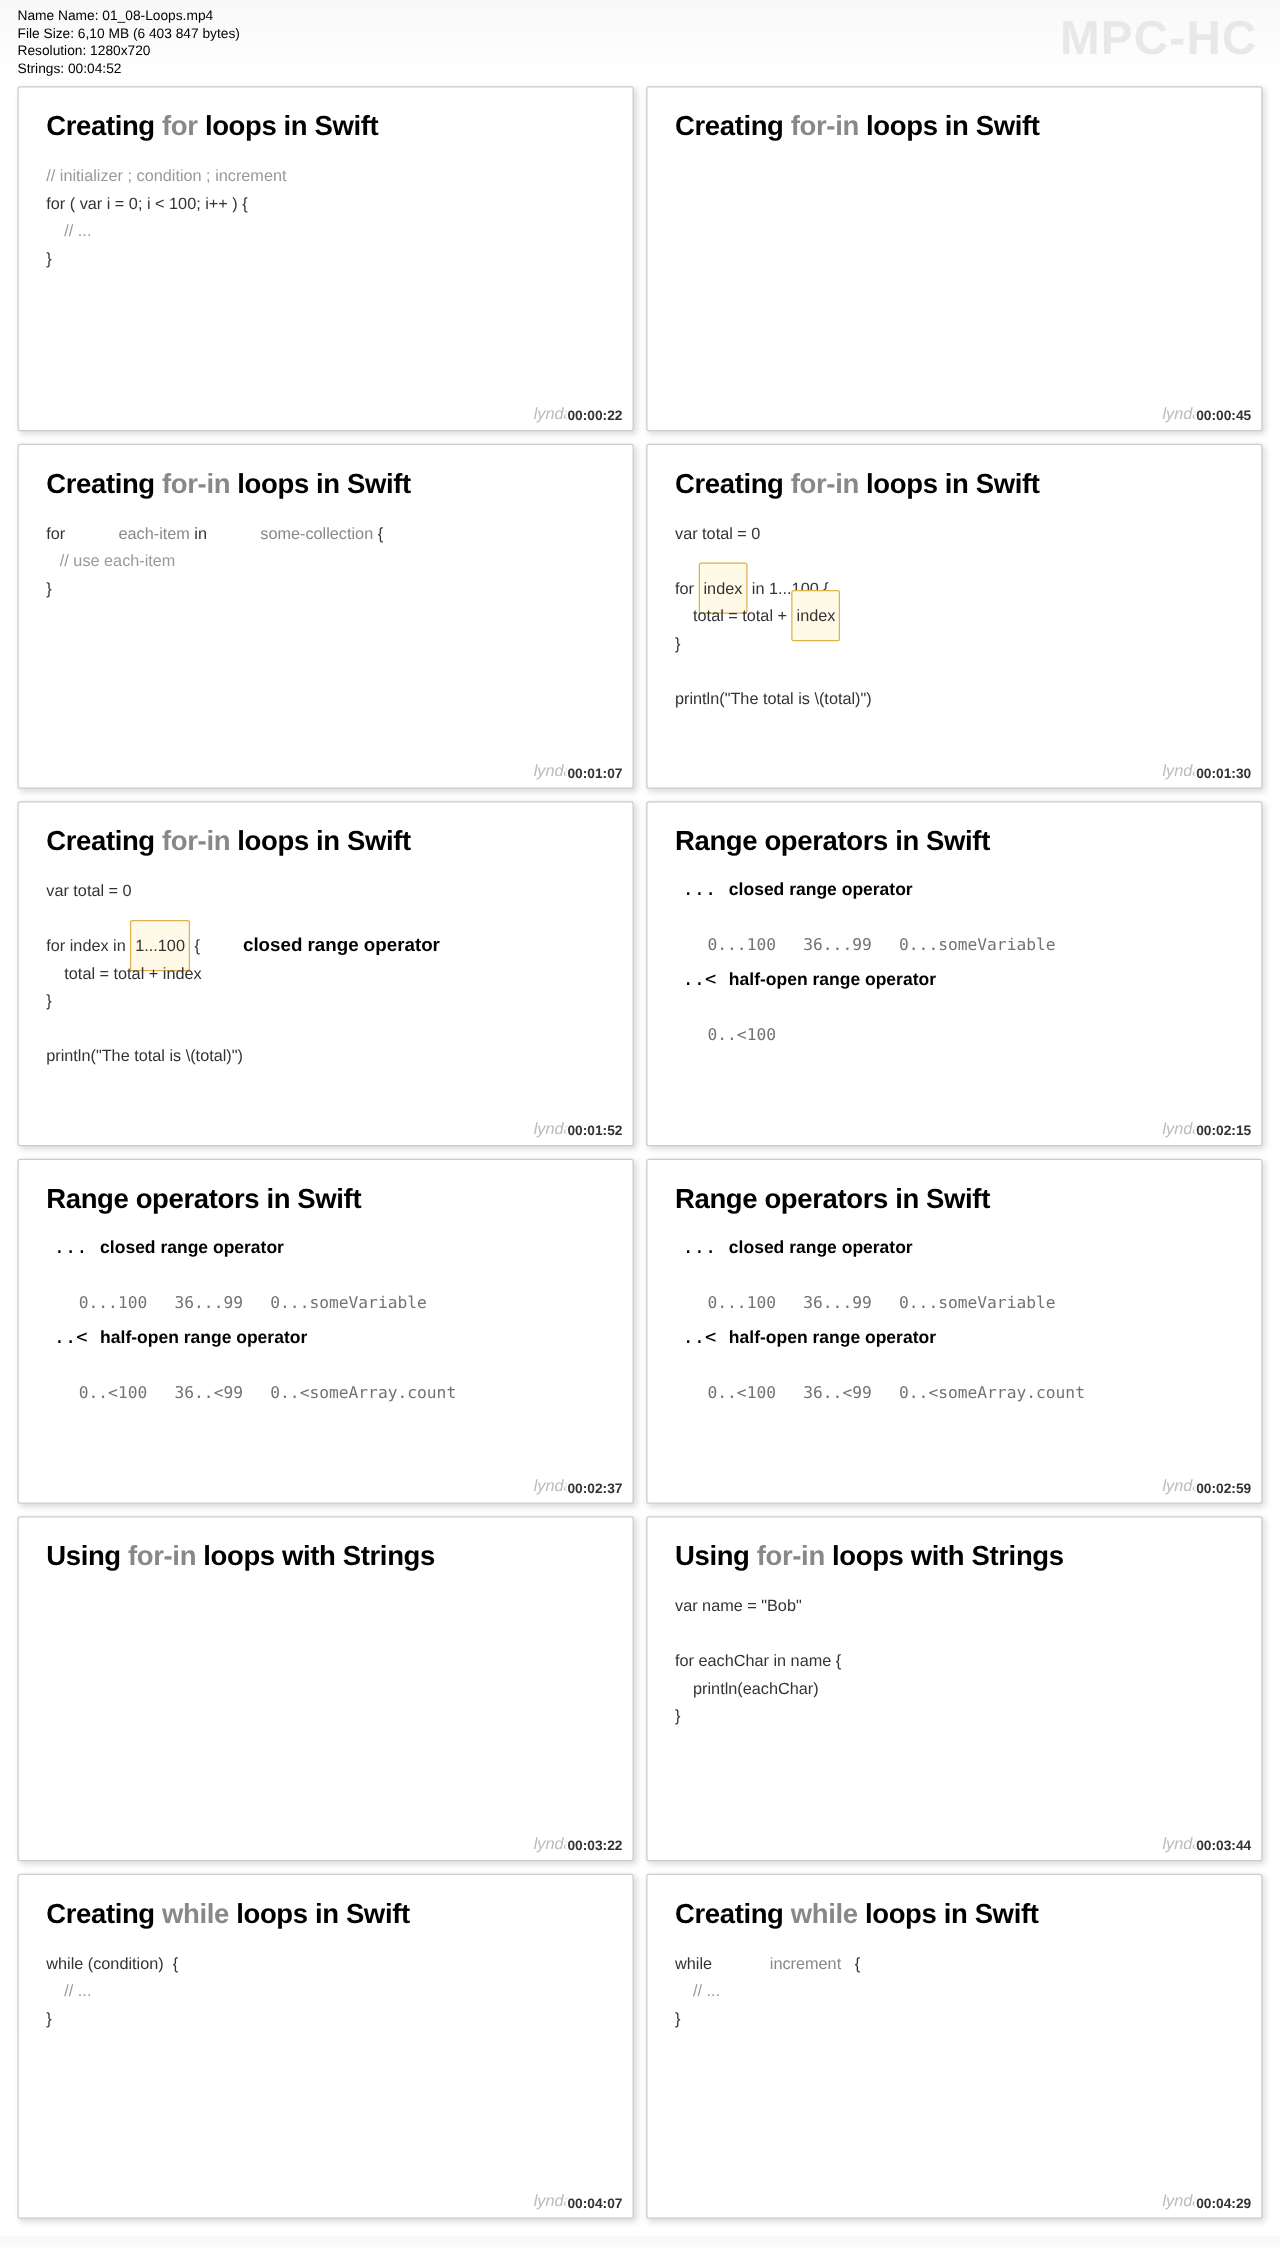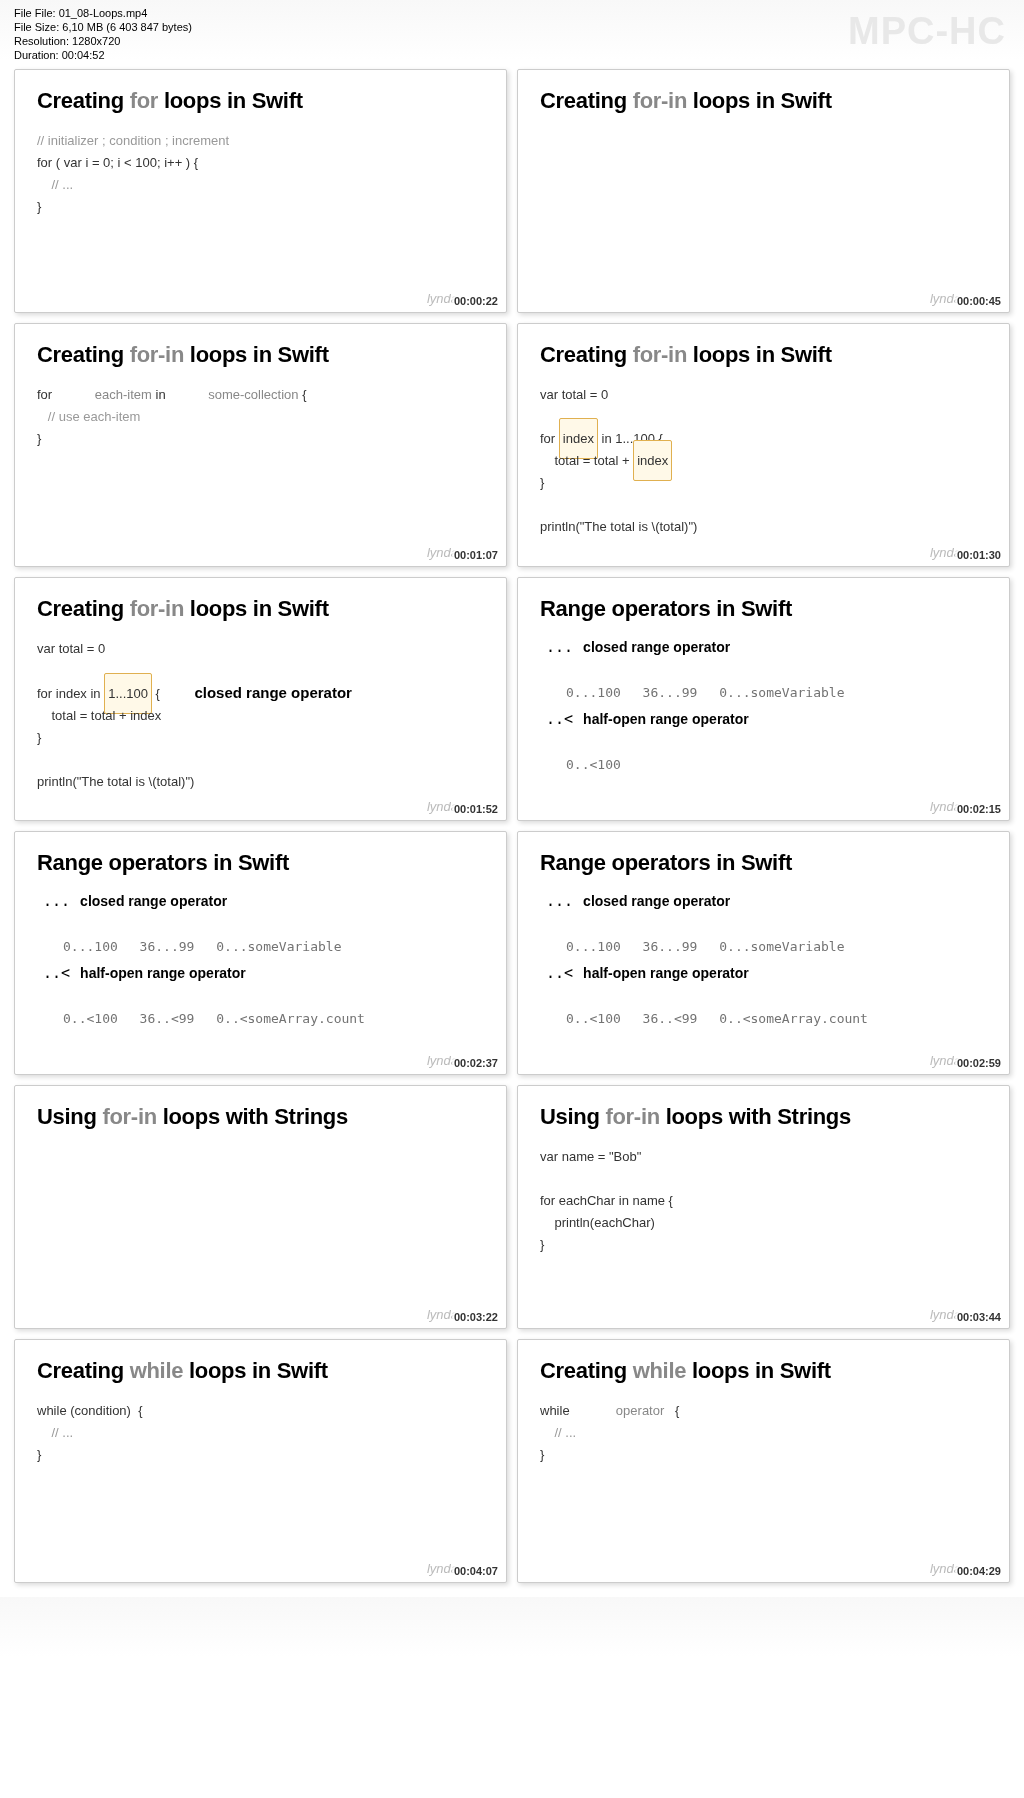--- a/index.html
+++ b/index.html
@@ -32,21 +32,21 @@
     display: grid;
     grid-template-columns: 1fr 1fr;
     gap: 10px;
     padding: 4px 14px 14px 14px;
   }
   .slide {
     background: #fff;
     border: 1px solid #ccc;
     border-radius: 2px;
     box-shadow: 2px 2px 5px rgba(0,0,0,0.15);
-    height: 244px;
+    height: 276px;
     position: relative;
     padding: 18px 22px;
     overflow: hidden;
   }
   .slide-title {
     font-size: 22px;
     font-weight: bold;
     color: #000;
     margin-bottom: 16px;
     letter-spacing: -0.3px;
@@ -114,24 +114,24 @@
     padding: 1px 2px;
     border-radius: 2px;
     text-shadow: 1px 1px 0 #fff, -1px -1px 0 #fff, 1px -1px 0 #fff, -1px 1px 0 #fff;
   }
 </style>
 </head>
 <body>
 
 <div class="header">
   <div class="file-info">
-    <div><span>File File: </span><span>01_08-Loops.mp4</span></div>
+    <div><span>Name Name: </span><span>01_08-Loops.mp4</span></div>
     <div><span>File Size: </span><span>6,10 MB (6 403 847 bytes)</span></div>
     <div><span>Resolution: </span><span>1280x720</span></div>
-    <div><span>Duration: </span><span>00:04:52</span></div>
+    <div><span>Strings: </span><span>00:04:52</span></div>
   </div>
   <div class="logo">MPC-HC</div>
 </div>
 
 <div class="grid">
     <div class="slide">
       <div class="slide-title">Creating <span class="kw">for</span> loops in Swift</div>
       <div class="code"><span class="comment">// initializer ; condition ; increment</span>
 for ( var i = 0; i &lt; 100; i++ ) {
 <span class="comment">    // ...</span>
@@ -221,19 +221,19 @@
     <div class="slide">
       <div class="slide-title">Creating <span class="kw">while</span> loops in Swift</div>
       <div class="code">while (condition)  {
 <span class="comment">    // ...</span>
 }</div>
       <div class="watermark">lynda</div>
       <div class="timestamp">00:04:07</div>
     </div>
     <div class="slide">
       <div class="slide-title">Creating <span class="kw">while</span> loops in Swift</div>
-      <div class="code">while  <span class="kw">operator</span>   {
+      <div class="code">while  <span class="kw">increment</span>   {
 <span class="comment">    // ...</span>
 }</div>
       <div class="watermark">lynda</div>
       <div class="timestamp">00:04:29</div>
     </div>
   </div>
 
 </body></html>

